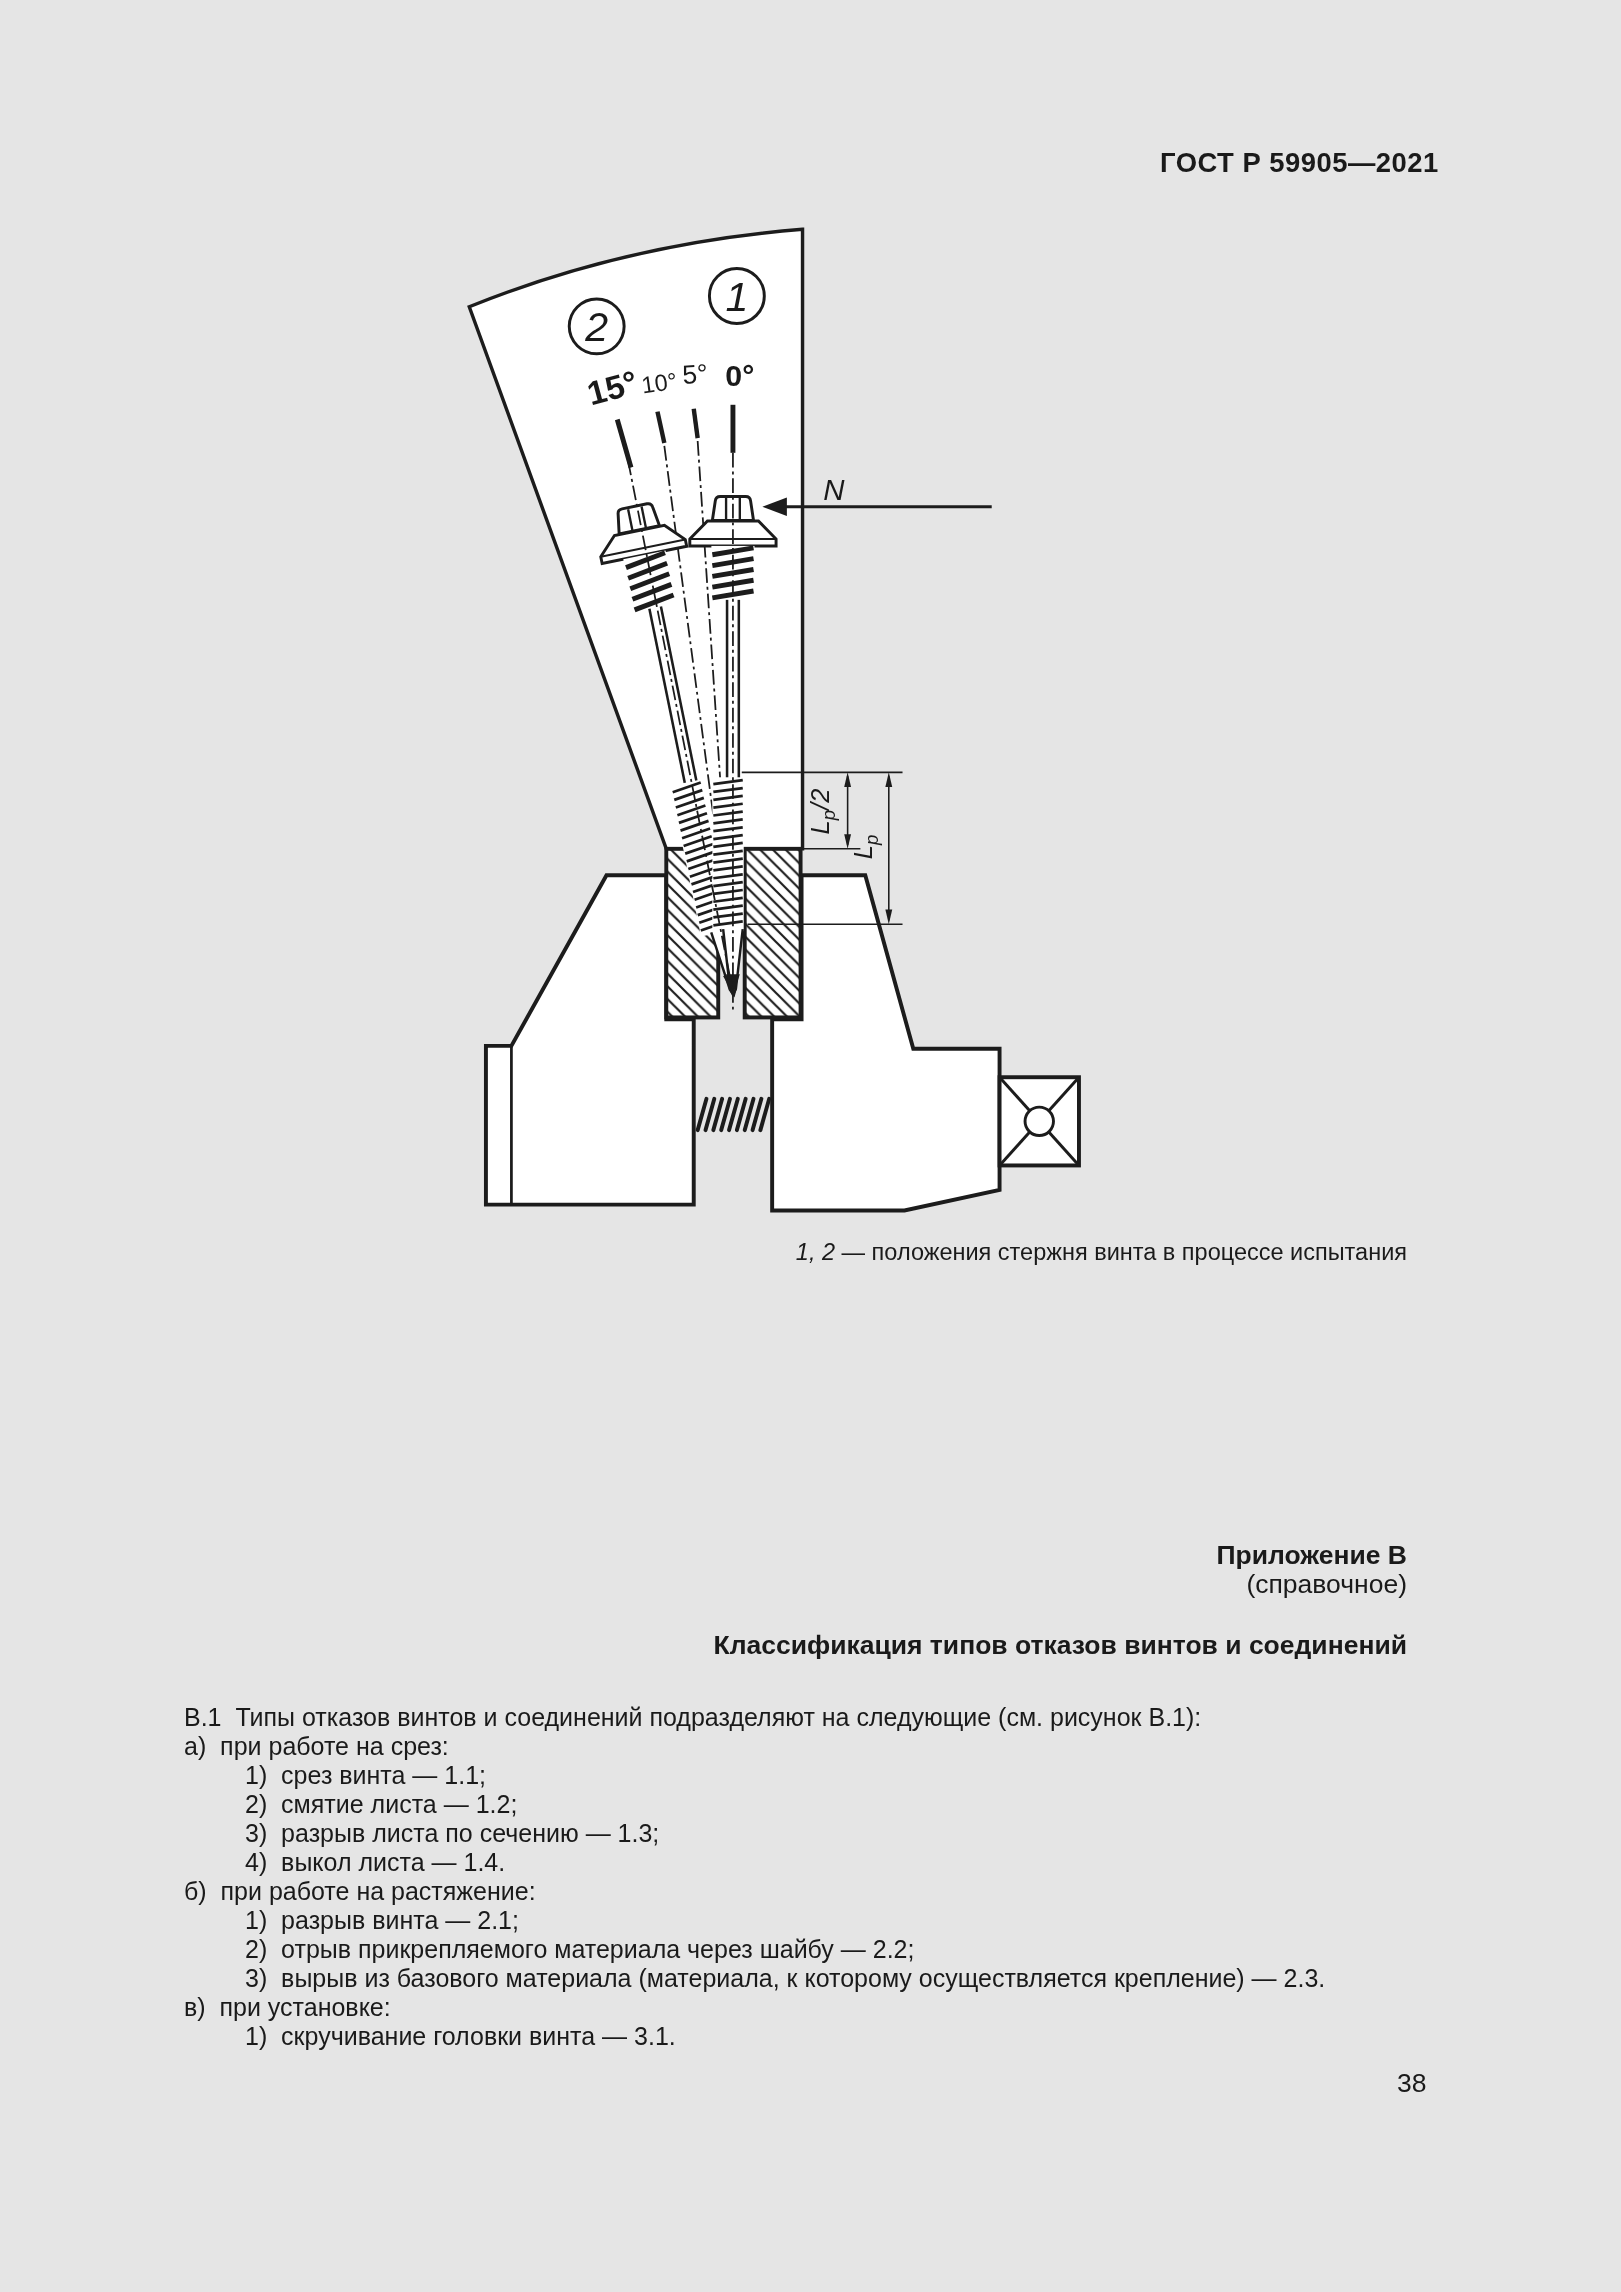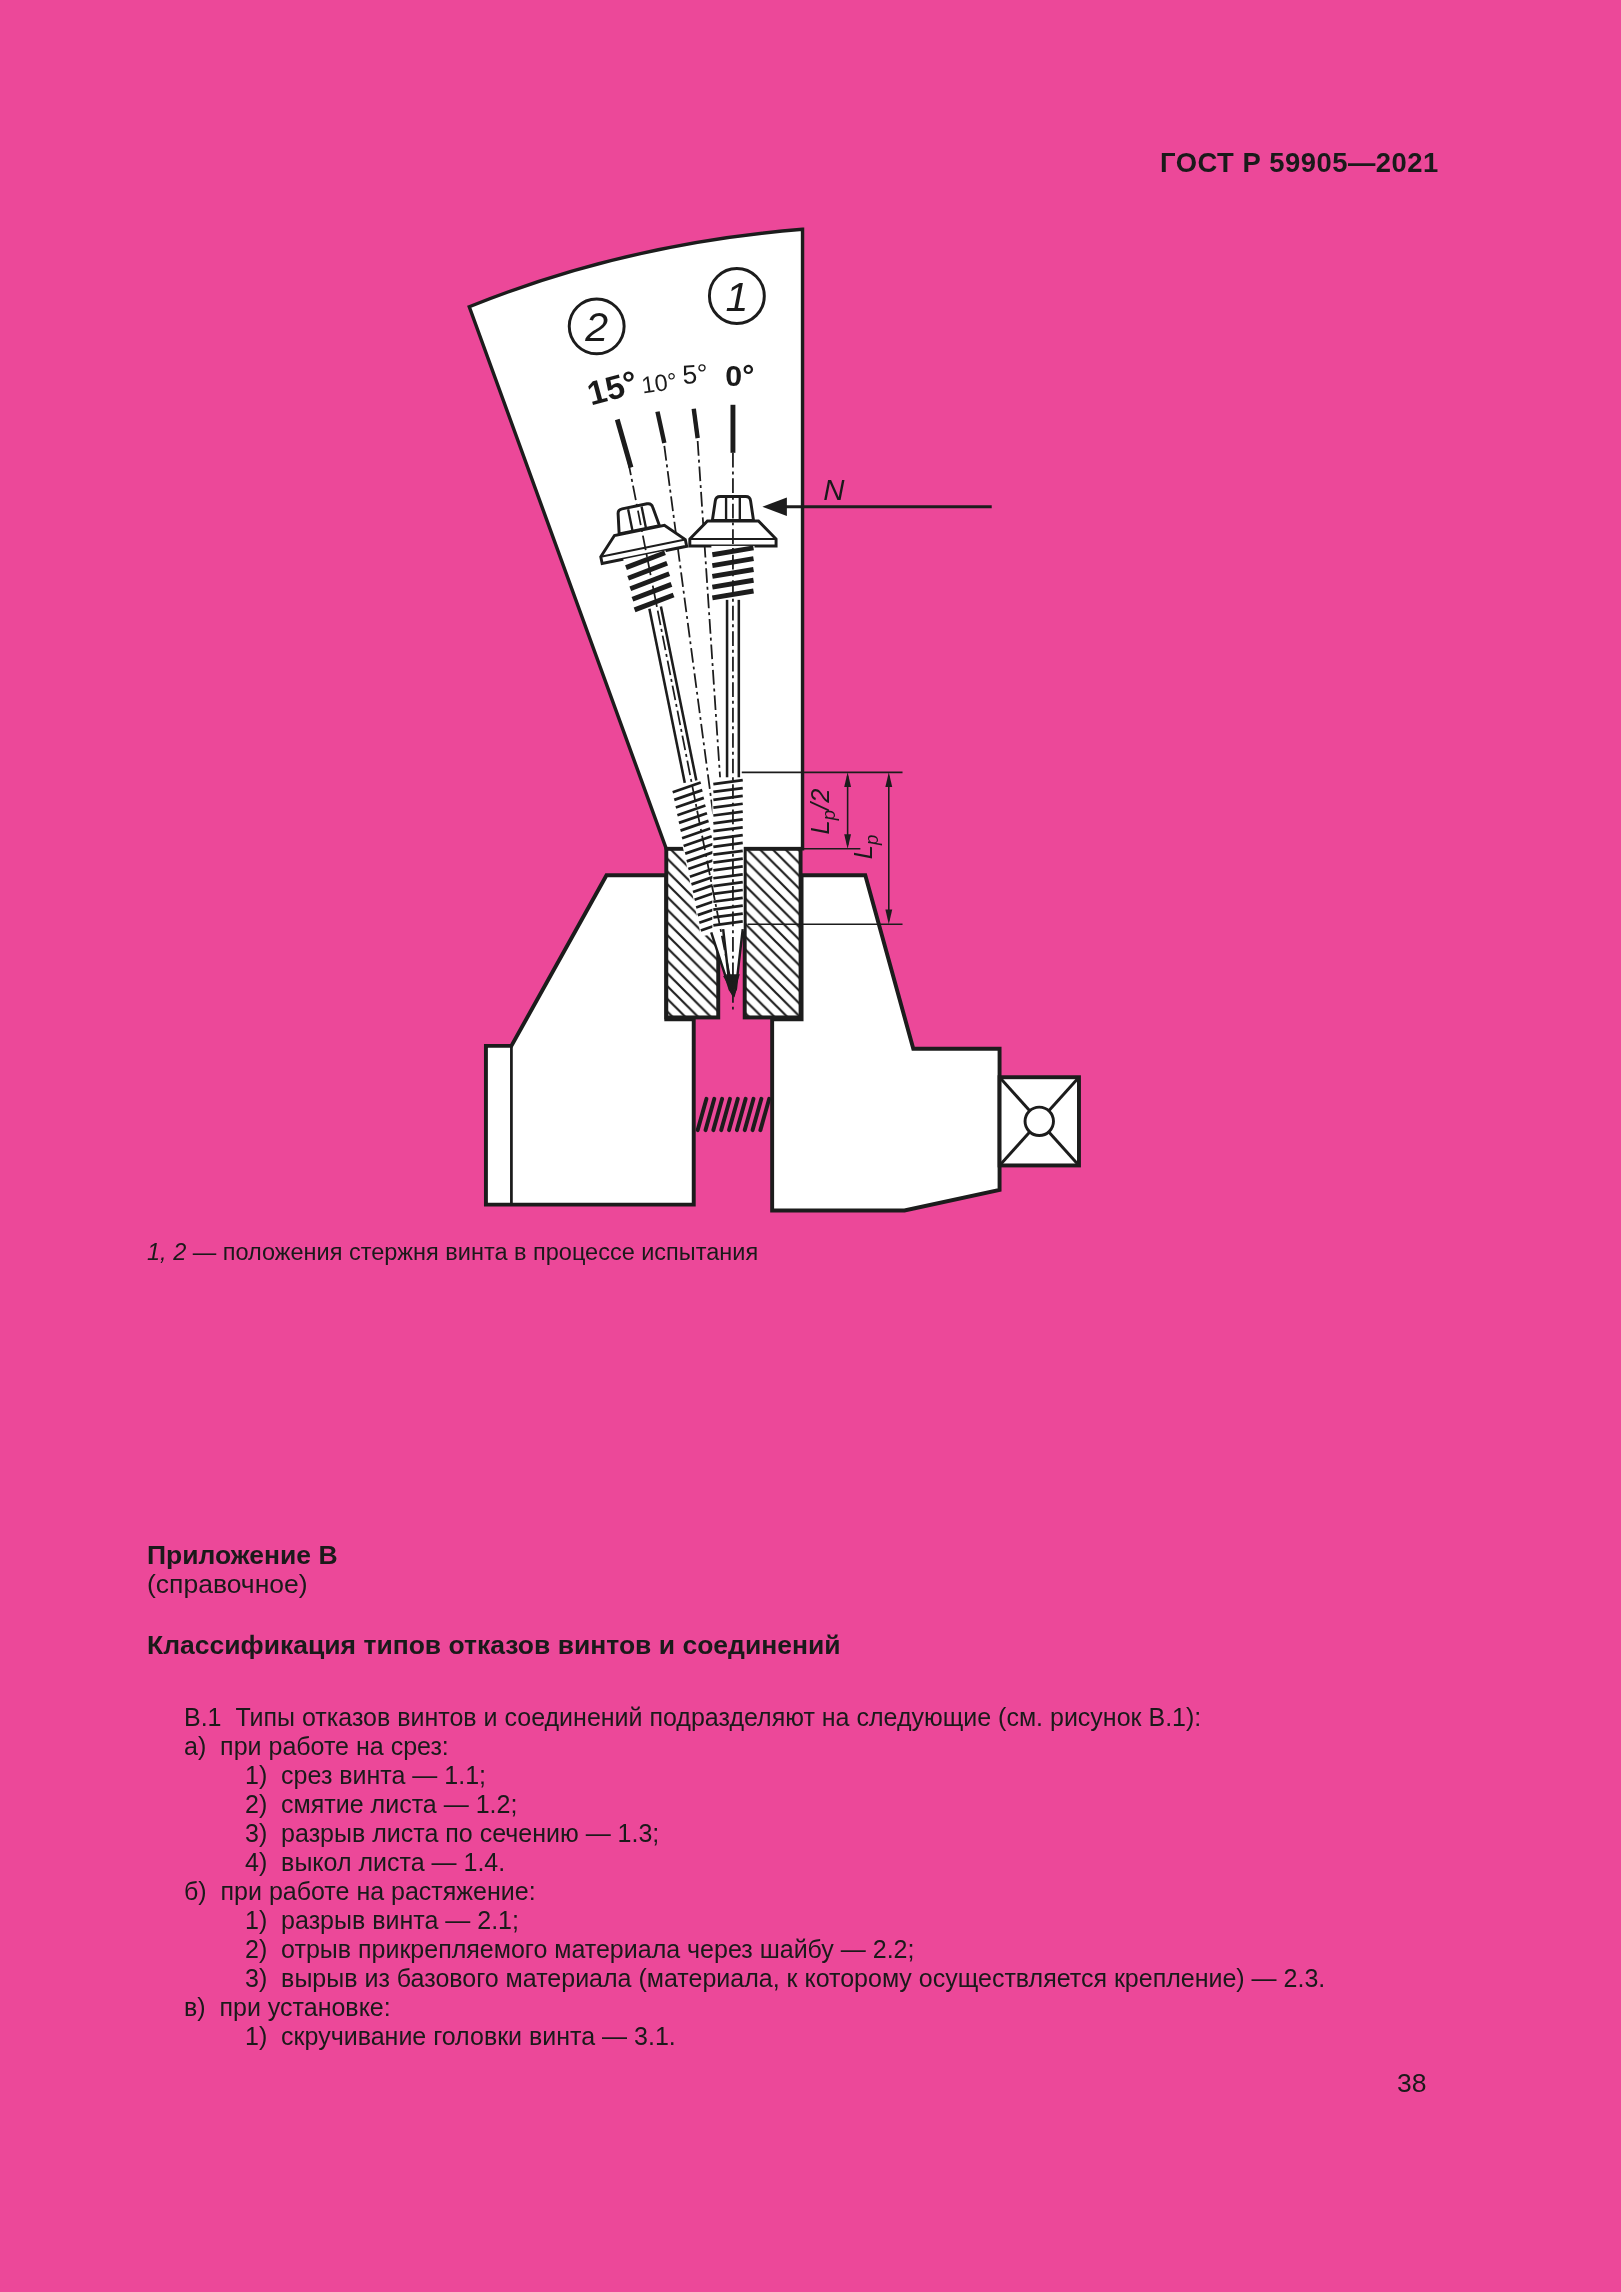--- a/index.html
+++ b/index.html
@@ -1,30 +1,30 @@
 <!DOCTYPE html>
 <html><head>
 <meta charset="utf-8">
 <style>
   html,body{margin:0;padding:0;background:#888;}
   .page{
     position:relative;
     width:1621px;height:2293px;
-    background:#ec4899;
+    background:#e5e5e5;
     font-family:"Liberation Sans", sans-serif;
     color:#1a1a1a;
     overflow:hidden;
   }
   .doc-header{
     position:absolute; left:1160px; top:147px; width:274px;
     font-size:27.4px; font-weight:bold; letter-spacing:0.5px; white-space:nowrap;
   }
   .figure-svg{ position:absolute; left:323px; top:196px; }
   .center-band{
-    position:absolute; left:147px; width:1260px; text-align:left; white-space:pre-wrap;
+    position:absolute; left:147px; width:1260px; text-align:right; white-space:pre-wrap;
   }
   .fig-legend{ top:1239px; font-size:23.5px; }
   .fig-legend .ital{ font-style:italic; }
   .fig-caption{ top:1283px; font-size:25.5px; }
   .apx-title{ top:1540px; font-size:26.5px; font-weight:bold; }
   .apx-subtitle{ top:1569px; font-size:26.5px; font-weight:normal; }
   .apx-heading{ top:1630px; font-size:26.5px; font-weight:bold; }
   .body-text{
     position:absolute; left:184px; top:1703px; width:1264px;
     font-size:25px; line-height:29px; white-space:pre-wrap;

